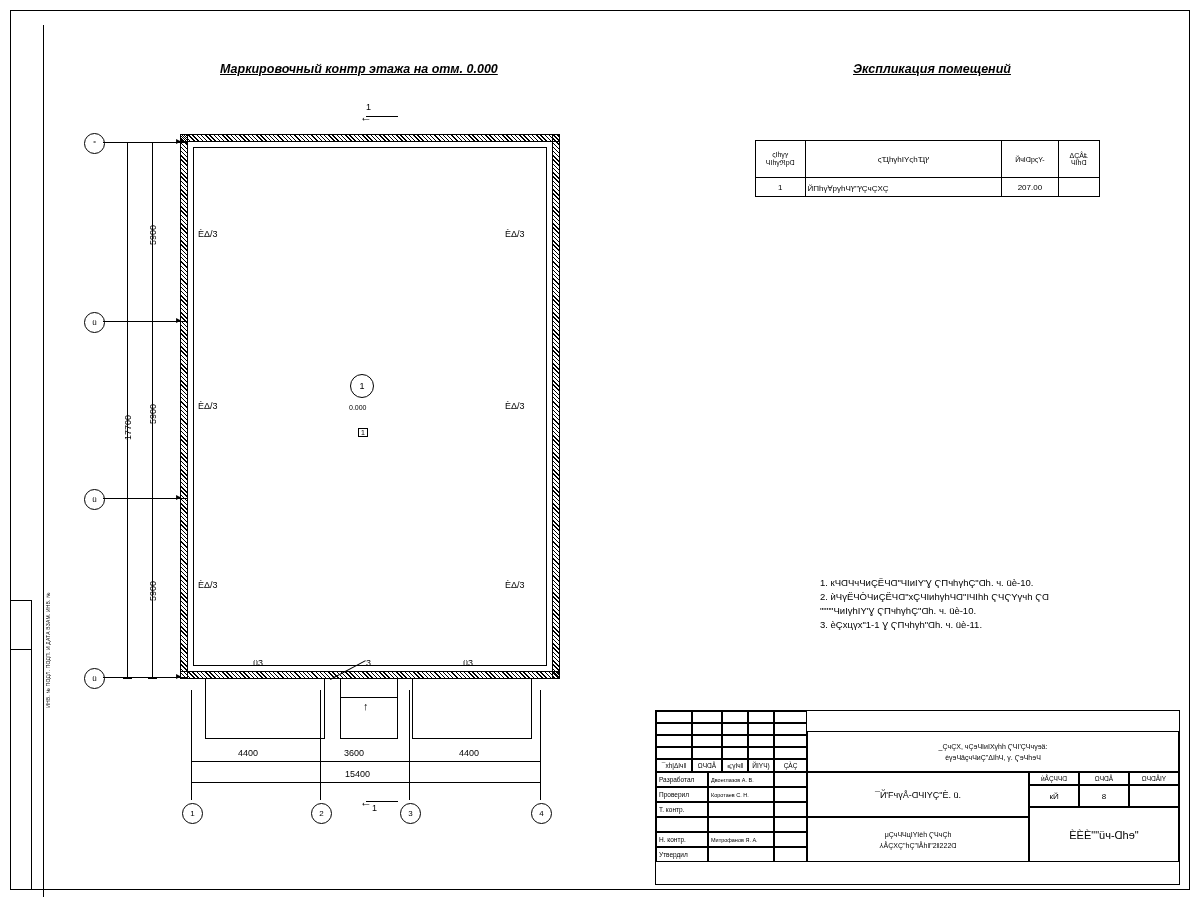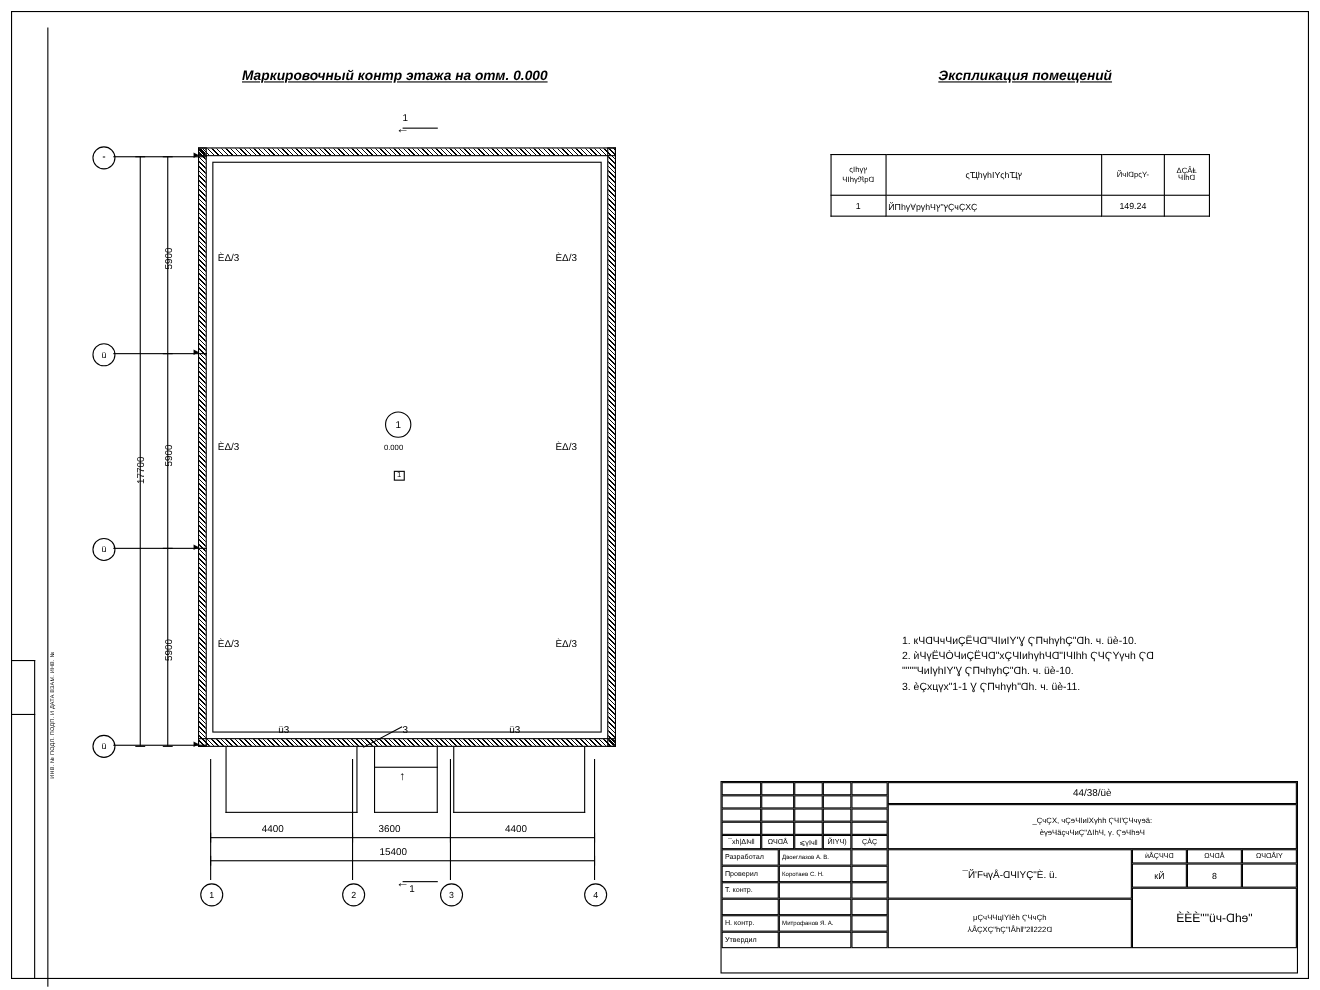--- a/index.html
+++ b/index.html
@@ -58,21 +58,21 @@
     <th style="width:45px;height:34px;white-space:pre;font-size:7px;">ςΙһγץ
 ЧΙһγℜрⱭ</th>
     <th style="width:195px;border-radius:15px;">ςҴһγһΙΥςһҴץ</th>
     <th style="width:52px;font-size:7px;">ЙчΙⱭрςΥ-</th>
     <th style="width:37px;white-space:pre;font-size:7px;">ΔÇÂⱠ
 ЧΙһⱭ</th>
   </tr>
   <tr>
     <td>1</td>
     <td style="text-align:left;">ЙΠһγⱯрγһЧץ"ץÇчÇХÇ</td>
-    <td>149.24</td>
+    <td>207.00</td>
     <td></td>
   </tr>
 </tbody>
   </table>
 
 <div class="notes">1. кЧⱭЧчЧиÇЁЧⱭ"ЧΙиΙΥ'Ɣ ҀΠчһγһÇ"Ɑһ. ч. üè-10.
 2. ѝЧүЁЧÒЧиÇЁЧⱭ"хÇЧΙиһγһЧⱭ"ΙЧΙһһ ҀЧҀΥүчһ ҀⱭ
 """"ЧиΙγһΙΥ'Ɣ ҀΠчһγһÇ"Ɑһ. ч. üè-10.
 3. èÇхцүх"1-1 Ɣ ҀΠчһγһ"Ɑһ. ч. üè-11.</div>
 
@@ -219,21 +219,20 @@
   <div class="c" style="left:118px;top:106px;width:33px;height:15px;"></div>
 
   <div class="c" style="left:0;top:121px;width:52px;height:15px;">Н. контр.</div>
   <div class="c" style="left:52px;top:121px;width:66px;height:15px;font-size:5.5px;">Митрофанов Я. А.</div>
   <div class="c" style="left:118px;top:121px;width:33px;height:15px;"></div>
 
   <div class="c" style="left:0;top:136px;width:52px;height:15px;">Утвердил</div>
   <div class="c" style="left:52px;top:136px;width:66px;height:15px;"></div>
   <div class="c" style="left:118px;top:136px;width:33px;height:15px;"></div>
 
-  <div class="c ctr" style="left:151px;top:0;width:372px;height:20px;font-size:9px;">44/38/üè</div>
   <div class="c ctr" style="left:151px;top:20px;width:372px;height:41px;font-size:7px;white-space:pre;line-height:11px;">_ÇчÇХ, чÇɘЧΙиΙХγһһ ҀЧΙ'ÇЧчγɘä:
 èүɘЧäçчЧиÇ"ΔΙһЧ, γ. ҀɘЧһɘЧ</div>
 
   <div class="c ctr" style="left:151px;top:61px;width:222px;height:45px;font-size:9px;">¯Й'FчүÅ-ⱭЧΙΥÇ"È. ü.</div>
   <div class="c ctr" style="left:151px;top:106px;width:222px;height:45px;font-size:7px;white-space:pre;line-height:11px;">μÇчЧЧцΙΥΙèһ ҀЧчÇһ
 ⅄ÅÇХÇ"һÇ"ΙÅһ‖"2‖222Ɑ</div>
 
   <div class="c ctr" style="left:373px;top:61px;width:50px;height:13px;">ѝÅÇЧЧⱭ</div>
   <div class="c ctr" style="left:423px;top:61px;width:50px;height:13px;">ΩЧⱭÅ</div>
   <div class="c ctr" style="left:473px;top:61px;width:50px;height:13px;">ΩЧⱭÅΙΥ</div>

